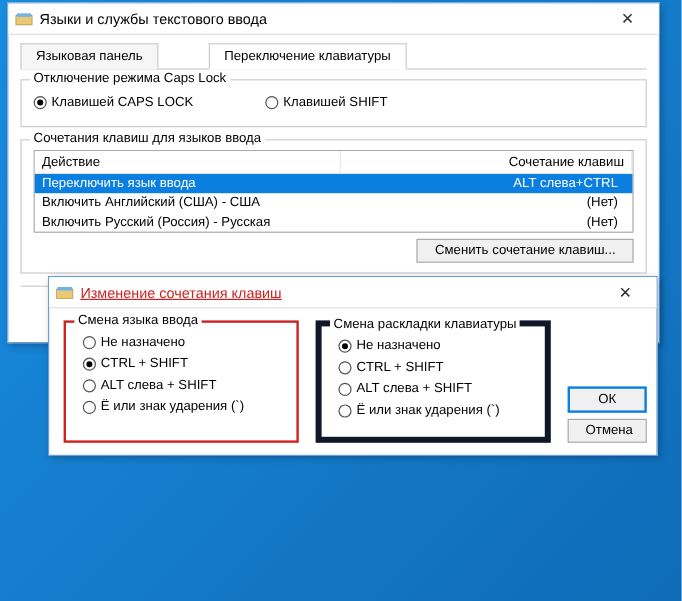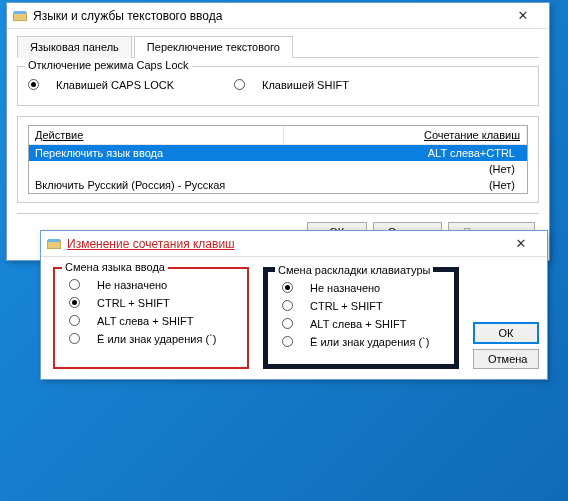--- a/index.html
+++ b/index.html
@@ -5,34 +5,34 @@
 * { box-sizing: border-box; margin: 0; padding: 0; font-family: "Segoe UI", Tahoma, sans-serif; font-size: 11px; }
 body { background: linear-gradient(135deg, #1a8de0, #0f6bb8); width: 568px; height: 501px; position: relative; overflow: hidden; }
 
 .window { position: absolute; background: #fff; border: 1px solid #6a9fd6; box-shadow: 2px 2px 6px rgba(0,0,0,0.25); }
 .titlebar { display: flex; align-items: center; padding: 3px 6px; background: #fff; border-bottom: 1px solid #e0e0e0; height: 26px; }
 .titlebar .icon { width: 14px; height: 14px; margin-right: 6px; display: inline-flex; align-items: center; justify-content: center; }
 .titlebar .title { flex: 1; color: #000; font-size: 12px; }
 .titlebar .close { width: 40px; text-align: center; font-size: 13px; color: #333; cursor: default; }
 .win-content { padding: 6px 10px 10px 10px; }
 
-.tabs { display: flex; border-bottom: 1px solid #ccc; margin-bottom: 8px; }
+.tabs { display: flex; border-bottom: 1px solid #ccc; margin-bottom: 8px; gap: 40px; }
 .tab { padding: 4px 12px; border: 1px solid #ccc; border-bottom: none; background: #f6f6f6; margin-right: 2px; position: relative; top: 1px; }
 .tab.active { background: #fff; border-bottom: 1px solid #fff; }
 
 .group { border: 1px solid #ccc; margin-bottom: 10px; padding: 8px 10px; position: relative; }
 .group-title { position: absolute; top: -8px; left: 7px; background: #fff; padding: 0 3px; }
 
 .radio-row { display: flex; gap: 60px; margin-top: 4px; }
-.radio-opt { display: flex; gap: 17px; margin-bottom: 6px; }
+.radio-opt { display: flex; align-items: center; gap: 4px; margin-bottom: 6px; }
 .radio { width: 11px; height: 11px; border: 1px solid #555; border-radius: 50%; display: inline-block; position: relative; }
 .radio.checked::after { content: ""; position: absolute; top: 2px; left: 2px; width: 5px; height: 5px; background: #000; border-radius: 50%; }
 
 .table { border: 1px solid #aaa; }
-.table-head { display: flex; background: #fff; border-bottom: 1px solid #e5e5e5; text-decoration: underline; }
+.table-head { display: flex; background: #fff; border-bottom: 1px solid #e5e5e5; }
 .table-head .th { padding: 3px 6px; border-right: 1px solid #e5e5e5; }
 .table-row { display: flex; padding: 2px 6px; }
 .table-row.sel { background: #0a7fe0; color: #fff; }
 .table-row .cell { }
 .col-action { flex: 0 0 255px; }
 .col-key { flex: 1; text-align: right; padding-right: 6px; }
 
 .btn-row { display: flex; justify-content: flex-end; gap: 6px; padding: 8px 4px; border-top: 1px solid #ccc; margin-top: 6px; }
 .btn { border: 1px solid #aaa; background: #f0f0f0; padding: 3px 14px; min-width: 60px; text-align: center; }
 .btn:disabled, .btn.disabled { color: #aaa; }
@@ -63,54 +63,59 @@
           <rect x="0" y="2" width="14" height="8" fill="#e8c977" stroke="#aa8833"></rect>
           <rect x="1" y="0" width="12" height="3" fill="#6fb4e8"></rect>
         </svg>
     </span>
     <span class="title">Языки и службы текстового ввода</span>
     <span class="close">✕</span>
   </div>
   <div class="win-content">
     <div class="tabs">
       <div class="tab">Языковая панель</div>
-      <div class="tab active">Переключение текстового</div>
+      <div class="tab active">Переключение клавиатуры</div>
     </div>
 
     <div class="group">
       <span class="group-title">Отключение режима Caps Lock</span>
       <div class="radio-row">
         <div class="radio-opt">
           <span class="radio checked"></span>
           <span>Клавишей CAPS LOCK</span>
         </div>
         <div class="radio-opt">
           <span class="radio"></span>
           <span>Клавишей SHIFT</span>
         </div>
       </div>
     </div>
 
     <div class="group">
+      <span class="group-title">Сочетания клавиш для языков ввода</span>
       <div class="table">
         <div class="table-head">
           <div class="th col-action">Действие</div>
           <div class="th col-key">Сочетание клавиш</div>
         </div>
         <div class="table-row sel">
           <div class="cell col-action">Переключить язык ввода</div>
           <div class="cell col-key">ALT слева+CTRL</div>
         </div>
         <div class="table-row">
+          <div class="cell col-action">Включить Английский (США) - США</div>
           <div class="cell col-key">(Нет)</div>
         </div>
         <div class="table-row">
           <div class="cell col-action">Включить Русский (Россия) - Русская</div>
           <div class="cell col-key">(Нет)</div>
         </div>
+      </div>
+      <div class="change-btn-row">
+        <div class="btn">Сменить сочетание клавиш...</div>
       </div>
     </div>
 
     <div class="btn-row">
       <div class="btn">ОК</div>
       <div class="btn">Отмена</div>
       <div class="btn disabled">Применить</div>
     </div>
   </div>
 </div>

